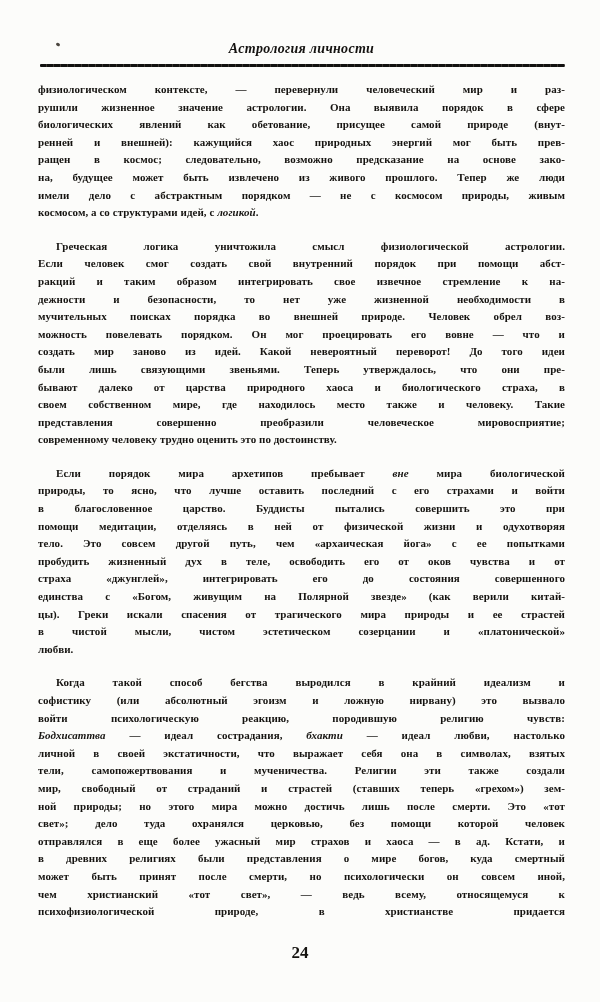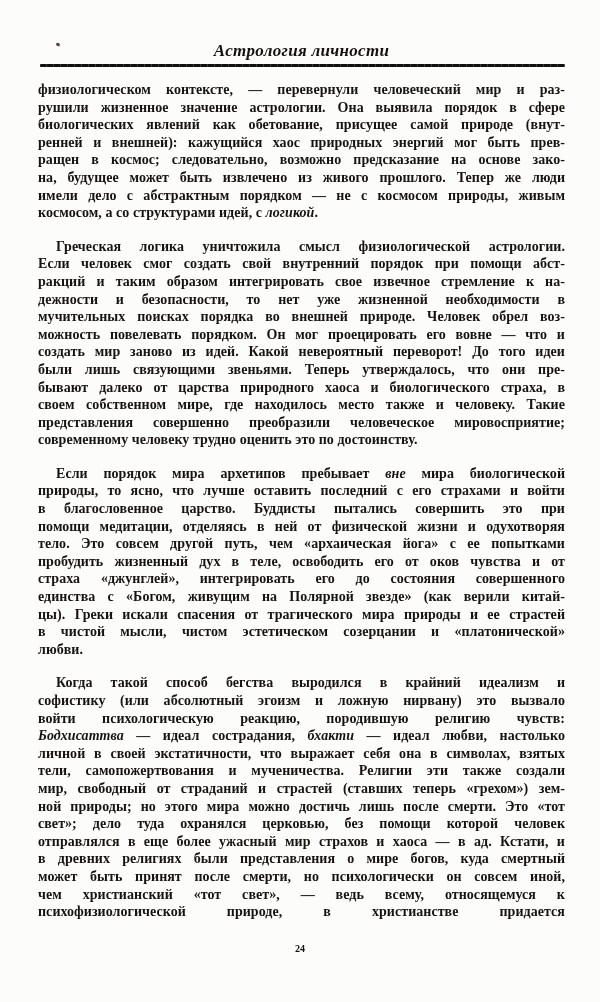--- a/index.html
+++ b/index.html
@@ -12,21 +12,21 @@
     overflow: hidden;
   }
   .page { position: absolute; inset: 0; }
 
   .running-head {
     position: absolute;
     top: 41px; left: 38px; width: 527px;
     text-align: center;
     font-style: italic;
     font-weight: bold;
-    font-size: 17px;
+    font-size: 14px;
     letter-spacing: 0.3px;
     color: #141210;
   }
   .rule {
     position: absolute;
     top: 64px; left: 40px; width: 525px; height: 3px;
     background: repeating-linear-gradient(90deg,
       #121110 0px, #121110 6px,
       #3c3832 6px, #3c3832 7px);
     border-radius: 1px;
@@ -35,41 +35,41 @@
     position: absolute;
     top: 43px; left: 56px; width: 4px; height: 3px;
     background: #4a453e;
     border-radius: 2px;
     transform: rotate(35deg);
   }
 
   .textblock {
     position: absolute;
     top: 81px; left: 38px; width: 527px;
-    font-size: 14px;
+    font-size: 11px;
     font-weight: bold;
     line-height: 17.6px;
     letter-spacing: 0.05px;
   }
   .para { margin: 0; }
   .line {
     text-align: justify;
     text-align-last: justify;
     white-space: normal;
     hyphens: none;
   }
   .line.end { text-align-last: left; }
   .para.indent .line.first { text-indent: 18px; margin-top: 16px; }
   .it { font-style: italic; }
 
   .page-number {
     position: absolute;
     top: 943px; left: 0; width: 600px;
     text-align: center;
-    font-size: 10px;
+    font-size: 17px;
     font-weight: bold;
     color: #151310;
   }
 </style>
 </head>
 <body>
 
 <div class="page">
   <div class="speck"></div>
   <div class="running-head">Астрология личности</div>

